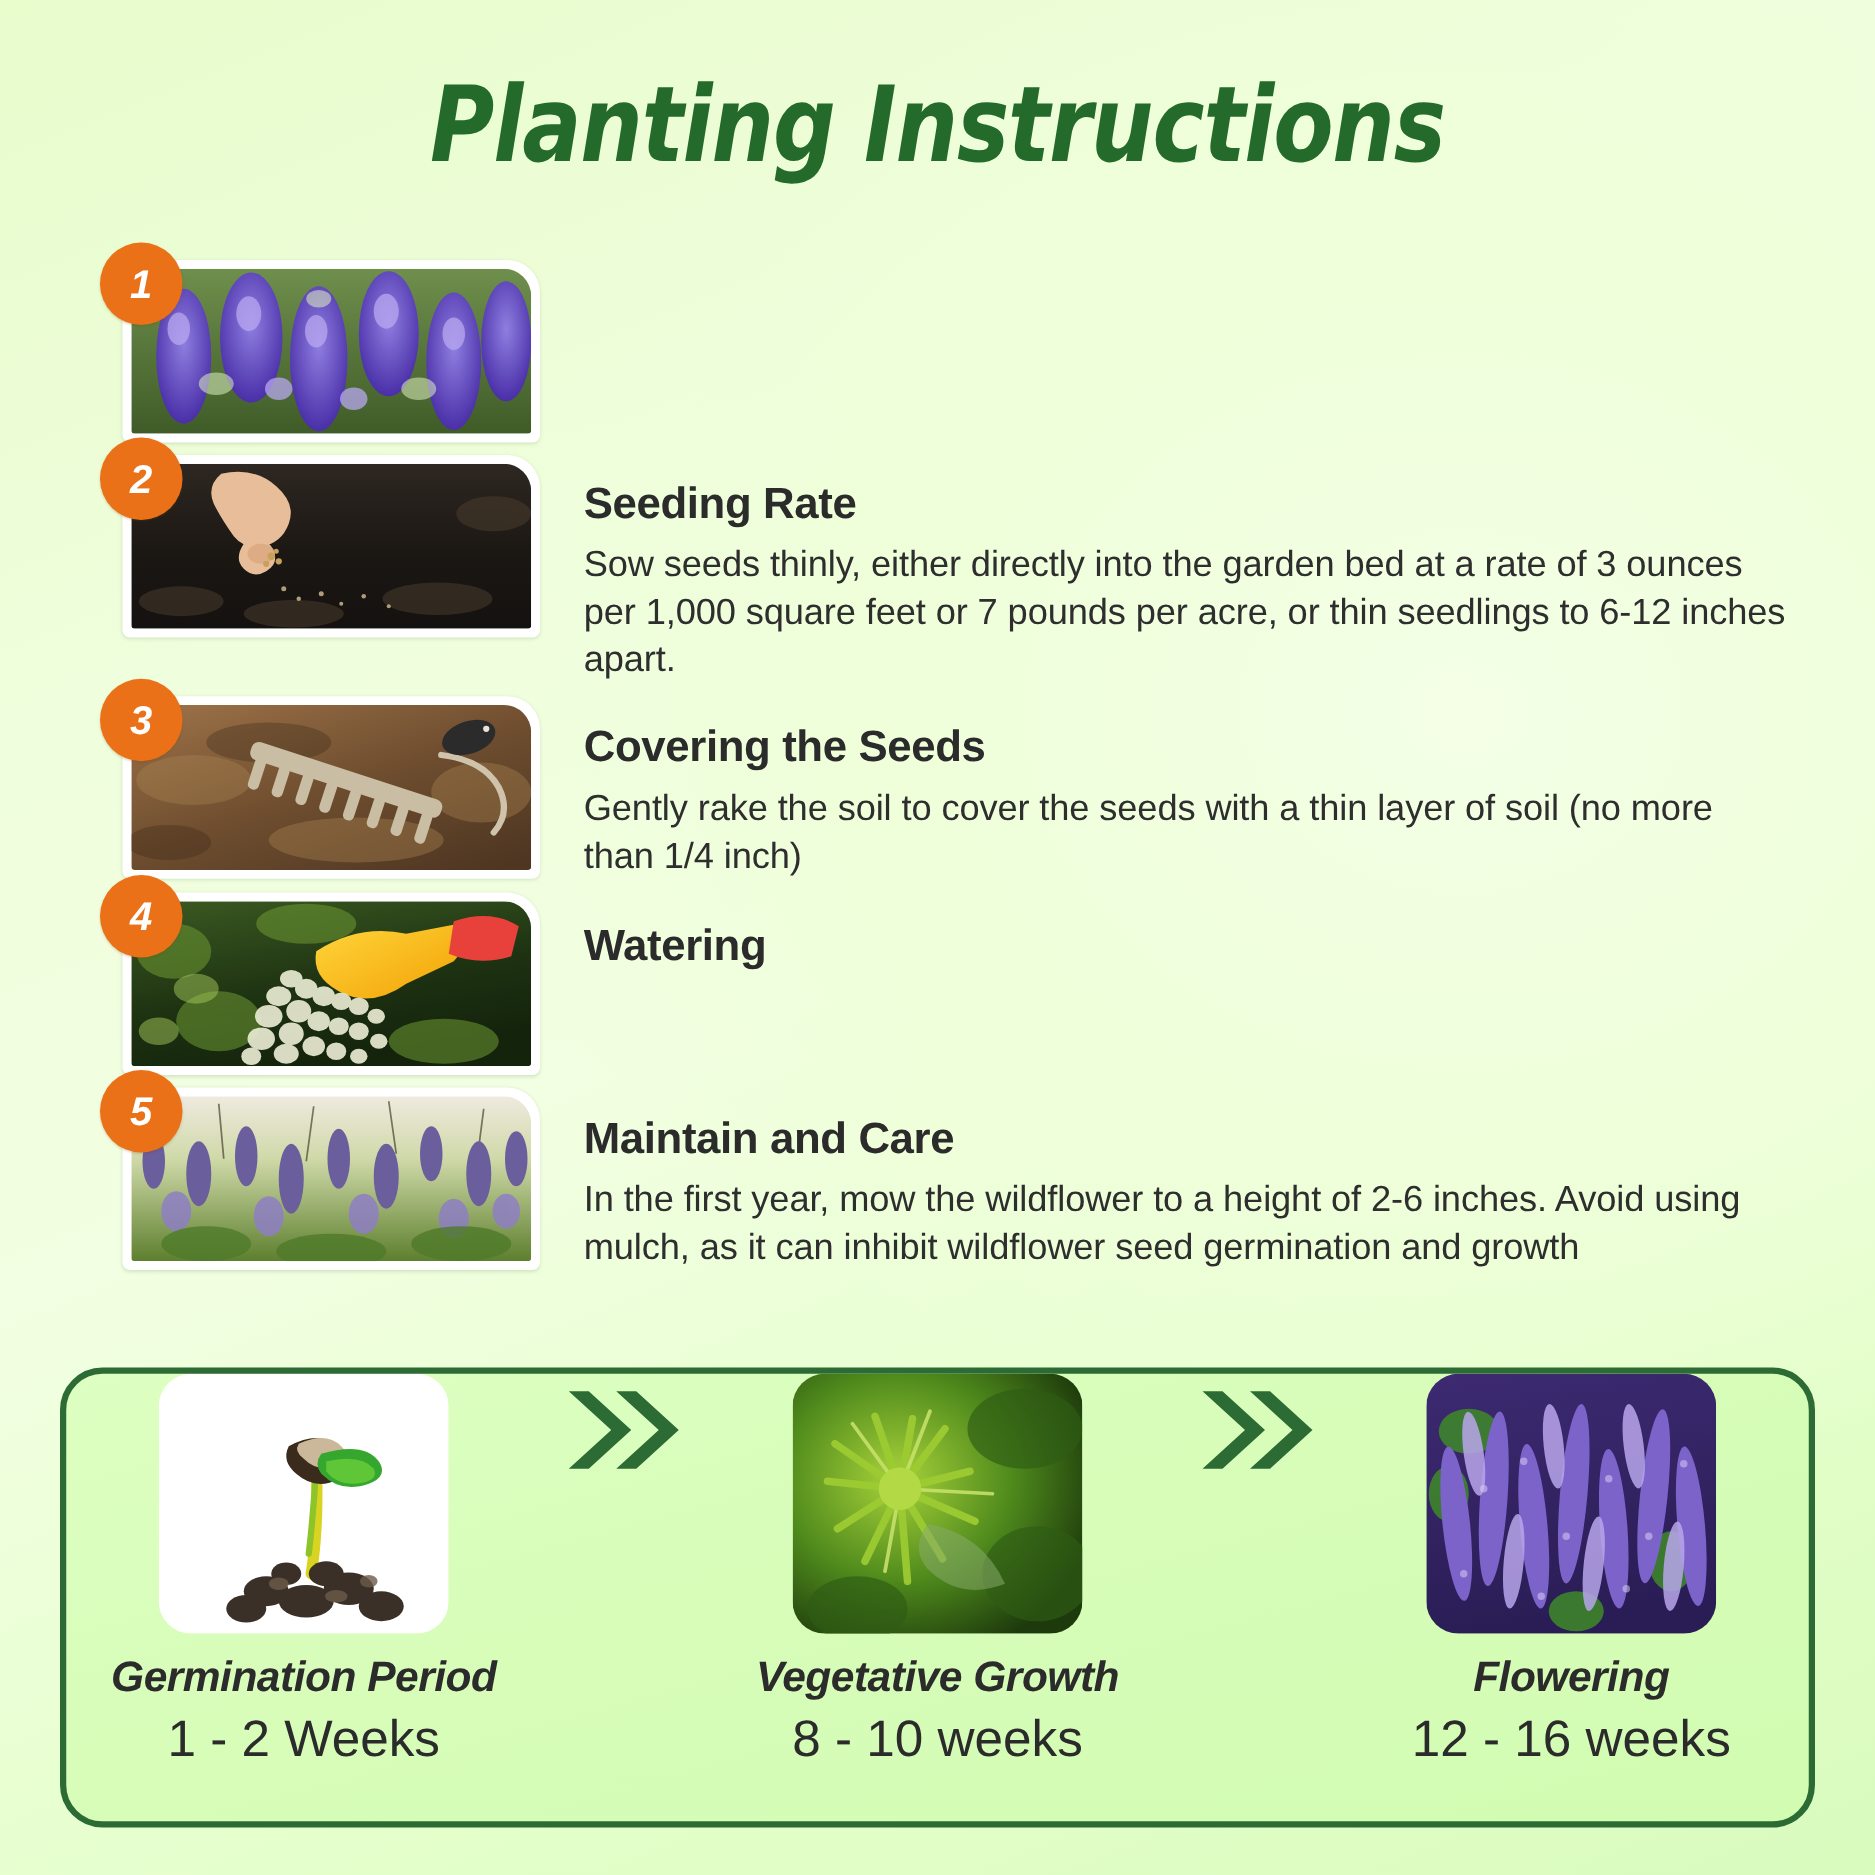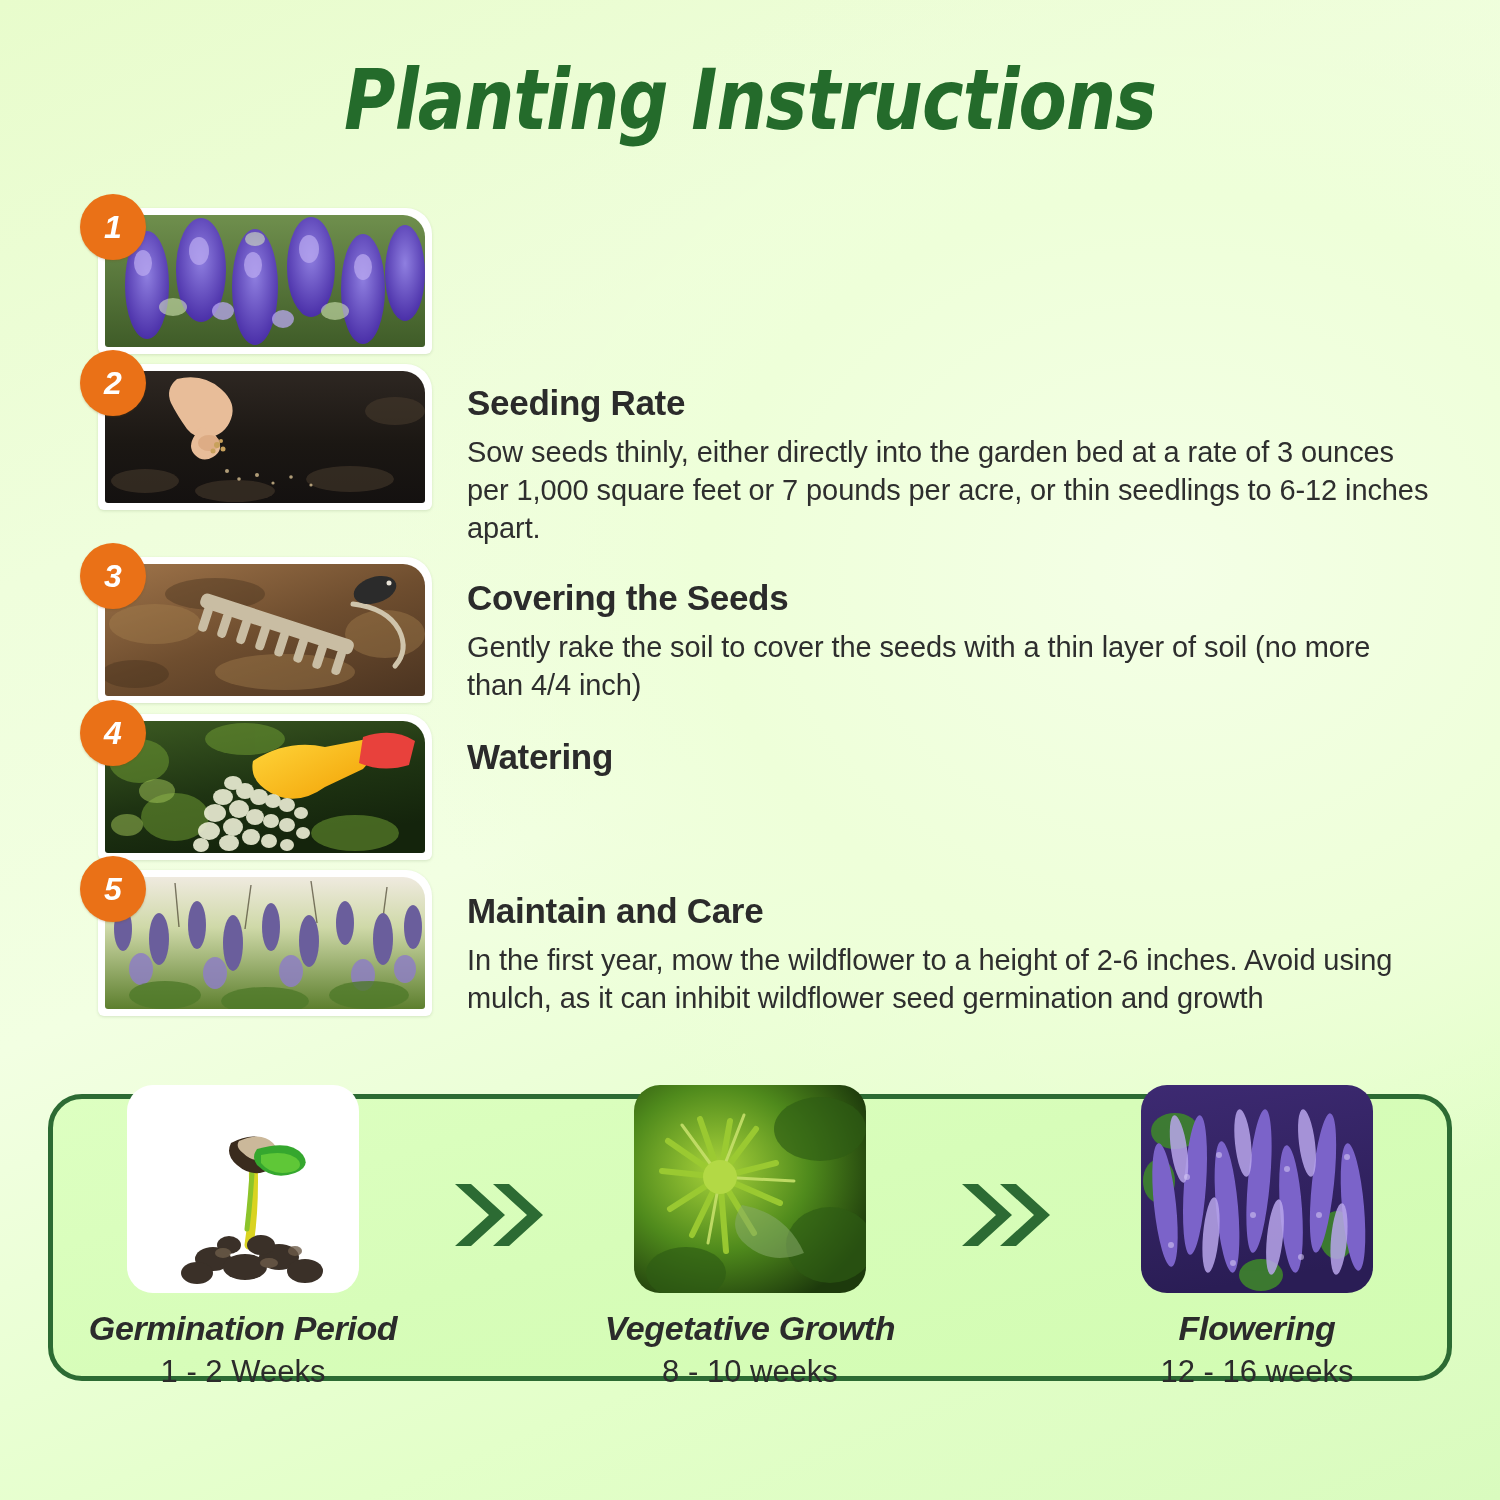--- a/index.html
+++ b/index.html
@@ -129,27 +129,27 @@
   .step.s4 .step-text { padding-top: 24px; }
   .step.s5 .step-text { padding-top: 22px; }
   .step.s5 .step-text { padding-right: 30px; }
 
   
   .timeline {
     position: absolute;
     left: 48px;
     top: 1094px;
     width: 1404px;
-    height: 287px;
+    height: 368px;
     border: 5px solid #2c6b33;
     border-radius: 34px;
     box-sizing: border-box;
     background: linear-gradient(165deg, #ddffc1 0%, #d7fdb9 45%, #d2fcb2 100%);
     display: flex;
-    align-items: center;
+    align-items: flex-start;
     justify-content: space-between;
     padding: 0 40px;
   }
   .tl-stage {
     width: 300px;
     display: flex;
     flex-direction: column;
     align-items: center;
   }
   .tl-img {
@@ -164,21 +164,21 @@
     margin-top: 16px;
     font-size: 34px;
     font-weight: 700;
     font-style: italic;
     color: #2b2b2b;
     letter-spacing: -0.4px;
     white-space: nowrap;
   }
   .tl-sub {
     margin-top: 6px;
-    font-size: 31px;
+    font-size: 41px;
     color: #2b2b2b;
     white-space: nowrap;
   }
   .tl-arrow {
     flex: 0 0 auto;
     width: 108px;
     height: 90px;
     display: flex;
     align-items: center;
     justify-content: center;
@@ -330,21 +330,21 @@
               </g>
               <path d="M248 40 q34 4 46 26 q10 20 -4 36" stroke="#cfc4ab" stroke-width="5" fill="none" stroke-linecap="round"></path>
               <ellipse cx="270" cy="26" rx="22" ry="13" fill="#2b2b2b" transform="rotate(-18 270 26)"></ellipse>
               <circle cx="284" cy="19" r="2.5" fill="#e9e4d8"></circle>
             </svg>
           </div>
         </div>
       </div>
       <div class="step-text">
         <h3 class="step-title">Covering the Seeds</h3>
-        <p class="step-body">Gently rake the soil to cover the seeds with a thin layer of soil (no more than 4/4 inch)</p>
+        <p class="step-body">Gently rake the soil to cover the seeds with a thin layer of soil (no more than 1/4 inch)</p>
       </div>
     </div>
 
     <div class="step s4">
       <div class="thumb-wrap">
         <div class="badge">4</div>
         <div class="thumb-frame">
           <div class="thumb">
             <svg viewBox="0 0 320 132" preserveAspectRatio="none">
               <defs>

